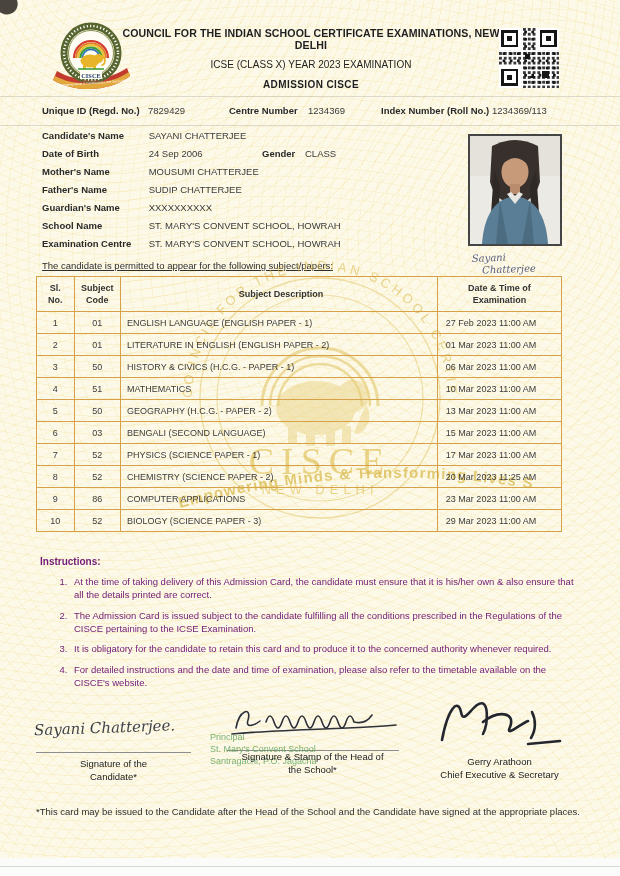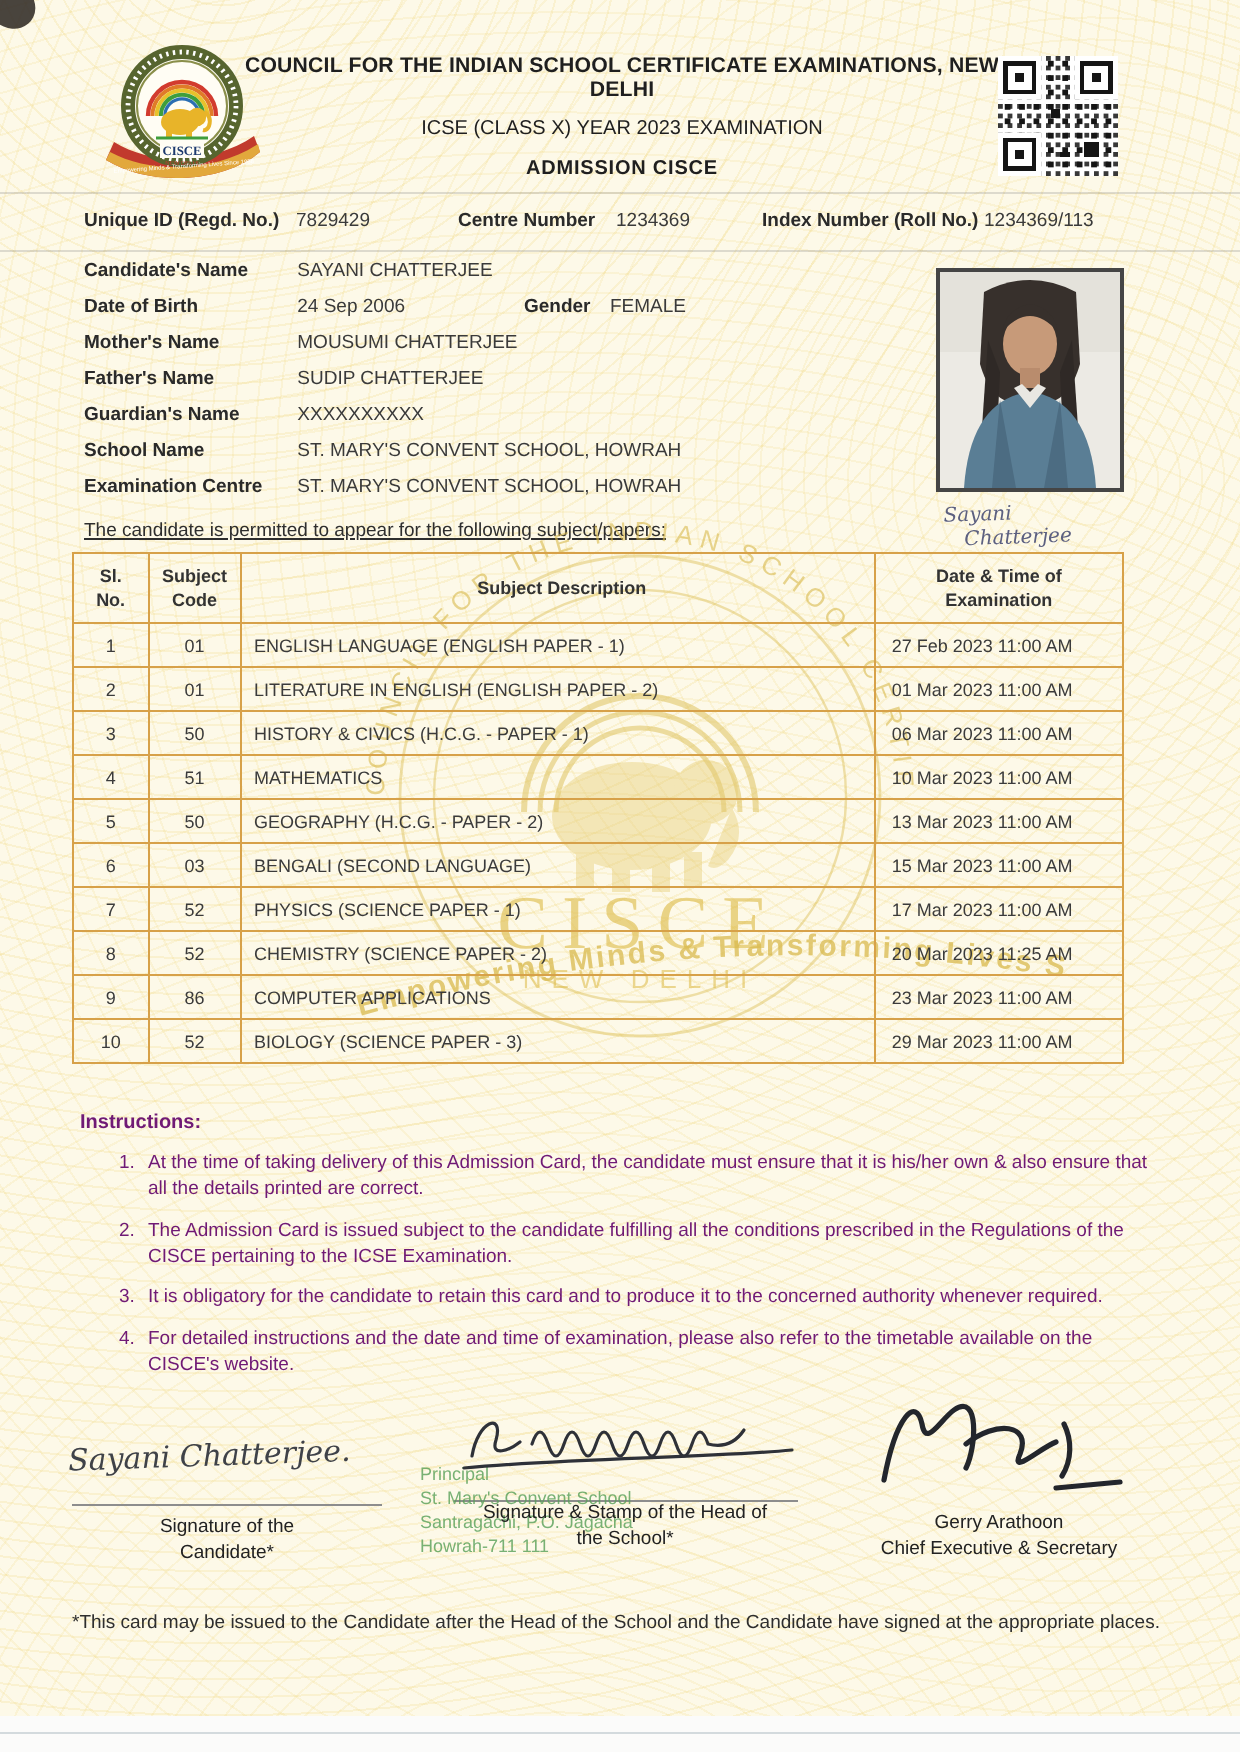--- a/index.html
+++ b/index.html
@@ -150,21 +150,21 @@
 
   <div class="details">
     <div class="drow" style="top:0">
       <span class="dl">Candidate's Name</span>
       <span>SAYANI CHATTERJEE</span>
     </div>
     <div class="drow" style="top:18px">
       <span class="dl">Date of Birth</span>
       <span>24 Sep 2006</span>
       <span class="gen-l">Gender</span>
-      <span class="gen-v">FEMALE</span>
+      <span class="gen-v">CLASS</span>
     </div>
     <div class="drow" style="top:36px">
       <span class="dl">Mother's Name</span>
       <span>MOUSUMI CHATTERJEE</span>
     </div>
     <div class="drow" style="top:54px">
       <span class="dl">Father's Name</span>
       <span>SUDIP CHATTERJEE</span>
     </div>
     <div class="drow" style="top:72px">
@@ -334,21 +334,20 @@
     <g fill="none" stroke="#2e3138" stroke-width="1.6" stroke-linecap="round">
       <path d="M12 30 C 15 12, 28 8, 24 22 C 21 31, 31 27, 36 23"></path>
       <path d="M42 24 q 4 -12 8 0 t 8 0 t 8 0 t 8 0 t 8 0 t 8 0 t 8 0 t 8 0 t 8 0 t 8 0 t 8 0 c 8 2 14 -1 18 -7"></path>
       <path d="M8 36 C 60 31 130 31 172 27"></path>
     </g>
   </svg>
   <div class="stamp">
     <div>Principal</div>
     <div>St. Mary's Convent School</div>
     <div>Santragachi, P.O. Jagacha</div>
-    <div>Howrah-711 111</div>
   </div>
   <div class="sig-line sl2"></div>
   <div class="sig-label lab-head">
     <div>Signature &amp; Stamp of the Head of</div>
     <div>the School*</div>
   </div>
 
   <svg class="ceo-sig" width="155" height="58" viewBox="0 0 155 58">
     <g fill="none" stroke="#23262c" stroke-width="2.6" stroke-linecap="round">
       <path d="M14 48 C 20 16, 30 6, 33 20 C 35 32, 42 18, 49 13 C 62 4, 60 32, 55 42"></path>

